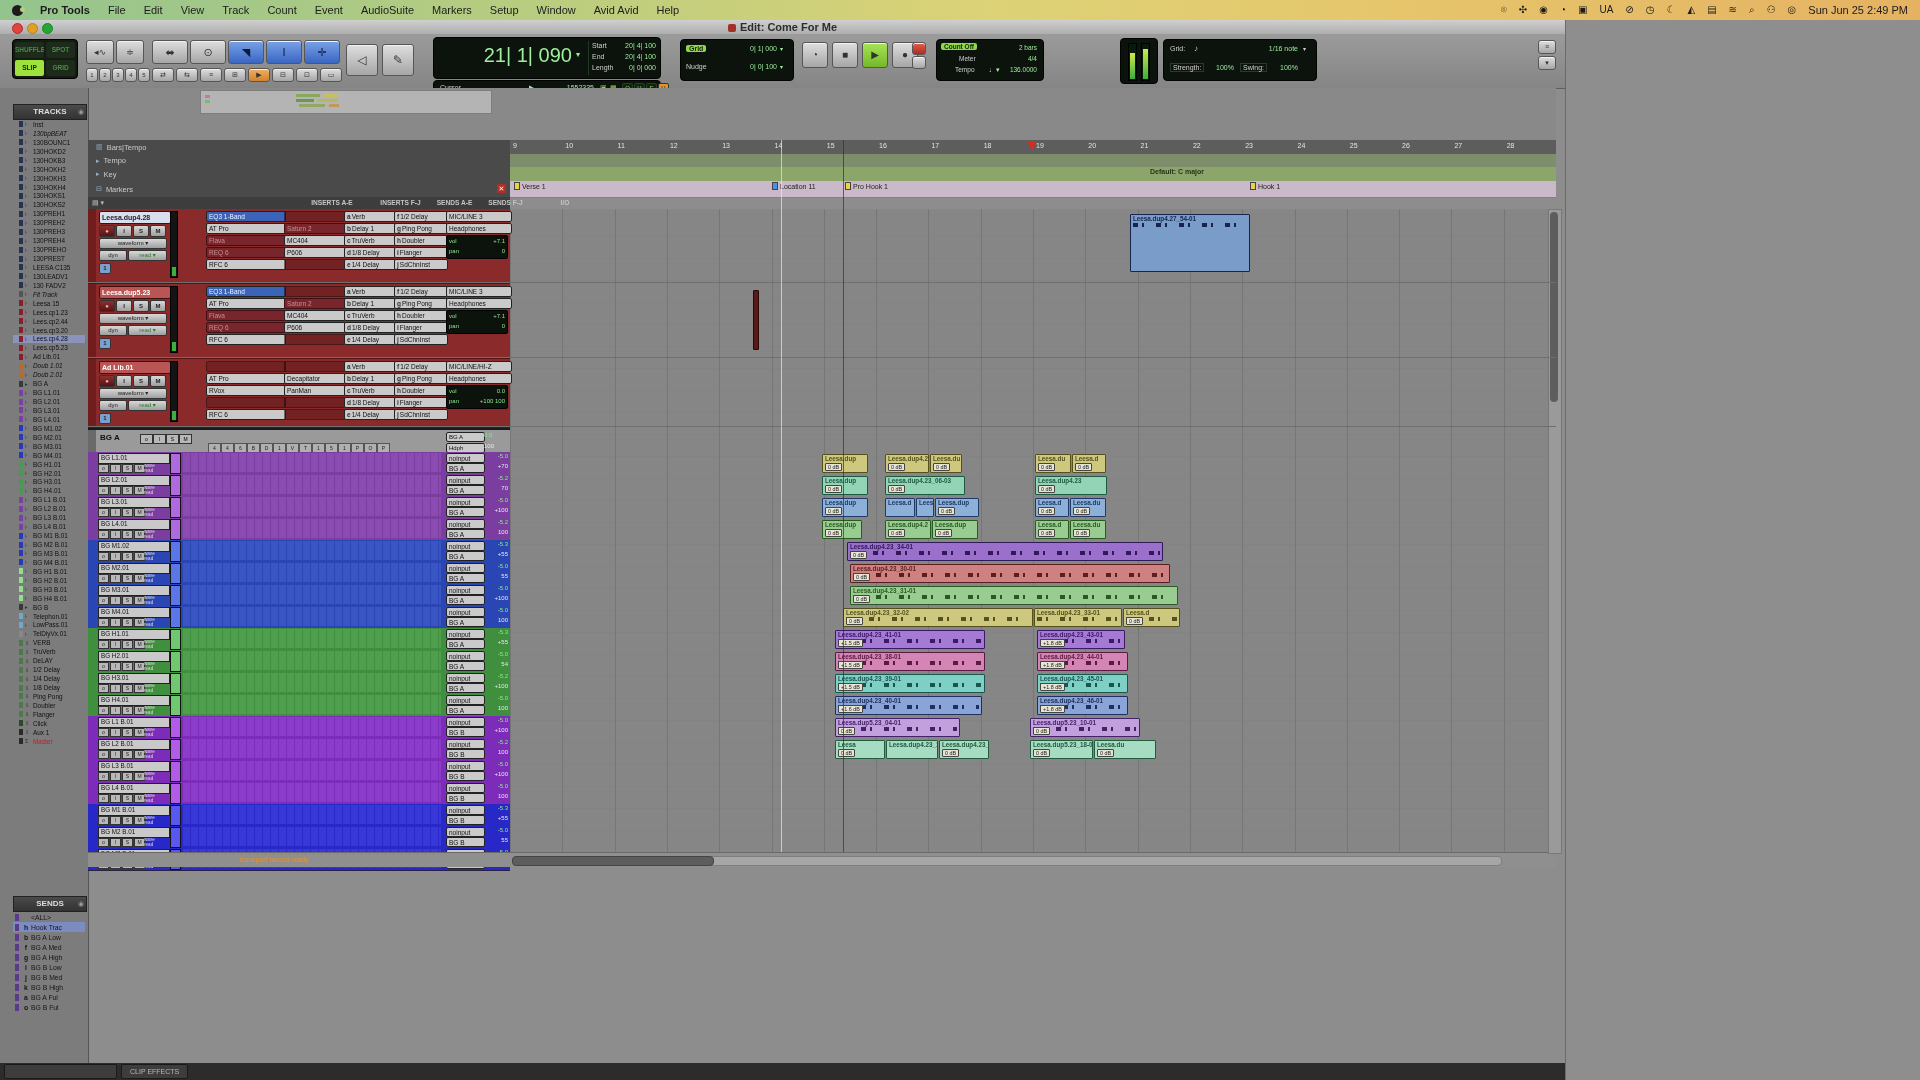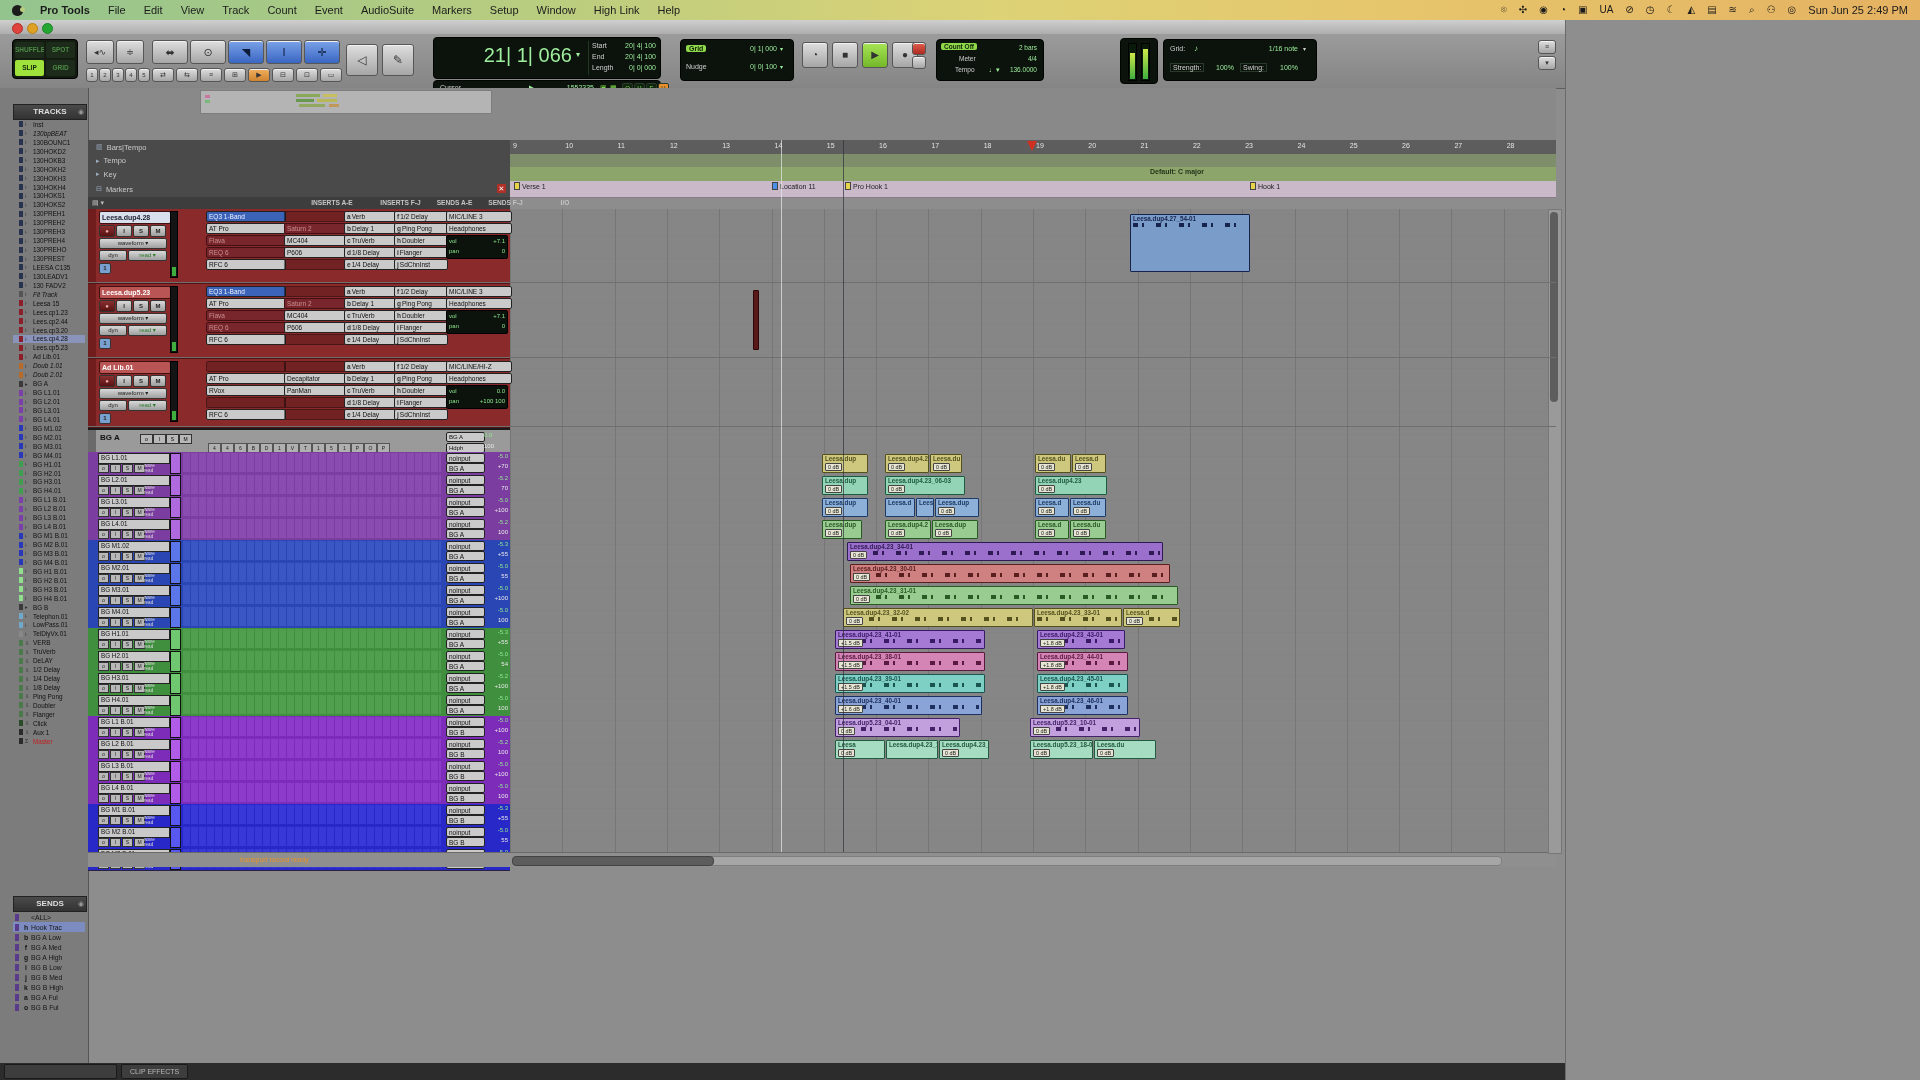--- a/index.html
+++ b/index.html
@@ -140,21 +140,21 @@
         <div class="menu-item">File</div>
         <div class="menu-item">Edit</div>
         <div class="menu-item">View</div>
         <div class="menu-item">Track</div>
         <div class="menu-item">Count</div>
         <div class="menu-item">Event</div>
         <div class="menu-item">AudioSuite</div>
         <div class="menu-item">Markers</div>
         <div class="menu-item">Setup</div>
         <div class="menu-item">Window</div>
-        <div class="menu-item">High Link</div>
+        <div class="menu-item">Avid Avid</div>
         <div class="menu-item">Help</div>
       </div>
     <div id="mb-right">
       <span id="mb-status" style="display:flex">
           <div class="status-icon">⌾</div>
           <div class="status-icon">✣</div>
           <div class="status-icon">◉</div>
           <div class="status-icon">◔</div>
           <div class="status-icon">▣</div>
           <div class="status-icon">UA</div>
@@ -170,20 +170,21 @@
         </span>
       <span id="clock">Sun Jun 25 2:49 PM</span>
     </div>
   </div>
 
   <div id="titlebar" class="abs">
     <div class="traffic abs" style="left:12px;background:#e0443e;border:1px solid #b03028"></div>
     <div class="traffic abs" style="left:27px;background:#dea123;border:1px solid #b8821a"></div>
     <div class="traffic abs" style="left:42px;background:#24a732;border:1px solid #1a8428"></div>
   </div>
+  <div id="win-title" class="abs"><span id="title-icon"></span><span>Edit: Come For Me</span></div>
   <div id="bgright" class="abs"></div>
 
   <div id="toolbar" class="abs">
     <div id="modepanel" class="abs">
       <div class="mode">SHUFFLE</div>
       <div class="mode">SPOT</div>
       <div class="mode on">SLIP</div>
       <div class="mode">GRID</div>
     </div>
     <div id="zoomcluster" class="abs" style="left:86px;top:6px;display:flex;gap:2px">
@@ -213,21 +214,21 @@
         <div class="tbtn" style="width: 20px; height: 12px; font-size: 7px; line-height: 12px;">⊟</div>
         <div class="tbtn" style="width: 20px; height: 12px; font-size: 7px; line-height: 12px;">⊡</div>
         <div class="tbtn" style="width: 20px; height: 12px; font-size: 7px; line-height: 12px;">▭</div>
       </div>
     <div id="extrarow" class="abs" style="left:346px;top:10px;display:flex;gap:4px">
         <div class="tbtn" style="width: 30px; height: 30px; font-size: 12px; line-height: 30px;">◁</div>
         <div class="tbtn" style="width: 30px; height: 30px; font-size: 12px; line-height: 30px;">✎</div>
       </div>
 
     <div class="lcd abs" style="left:433px;top:3px;width:226px;height:40px">
-      <div class="abs" style="left:8px;top:6px;width:130px;font-size:20px;text-align:right;color:#9dee9d">21| 1| 066</div>
+      <div class="abs" style="left:8px;top:6px;width:130px;font-size:20px;text-align:right;color:#9dee9d">21| 1| 090</div>
       <div class="abs" style="left:142px;top:12px;color:#9dee9d;font-size:8px">▾</div>
       <div class="abs" style="left:154px;top:3px;width:68px;border-left:1px solid #233823;height:34px"></div>
       <div class="abs lab" style="left:158px;top:4px;font-size:7px">Start</div>
       <div class="abs grn" style="left:176px;top:4px;width:46px;font-size:7px;text-align:right">20| 4| 100</div>
       <div class="abs lab" style="left:158px;top:15px;font-size:7px">End</div>
       <div class="abs grn" style="left:176px;top:15px;width:46px;font-size:7px;text-align:right">20| 4| 100</div>
       <div class="abs lab" style="left:158px;top:26px;font-size:7px">Length</div>
       <div class="abs grn" style="left:176px;top:26px;width:46px;font-size:7px;text-align:right">0| 0| 000</div>
     </div>
 

